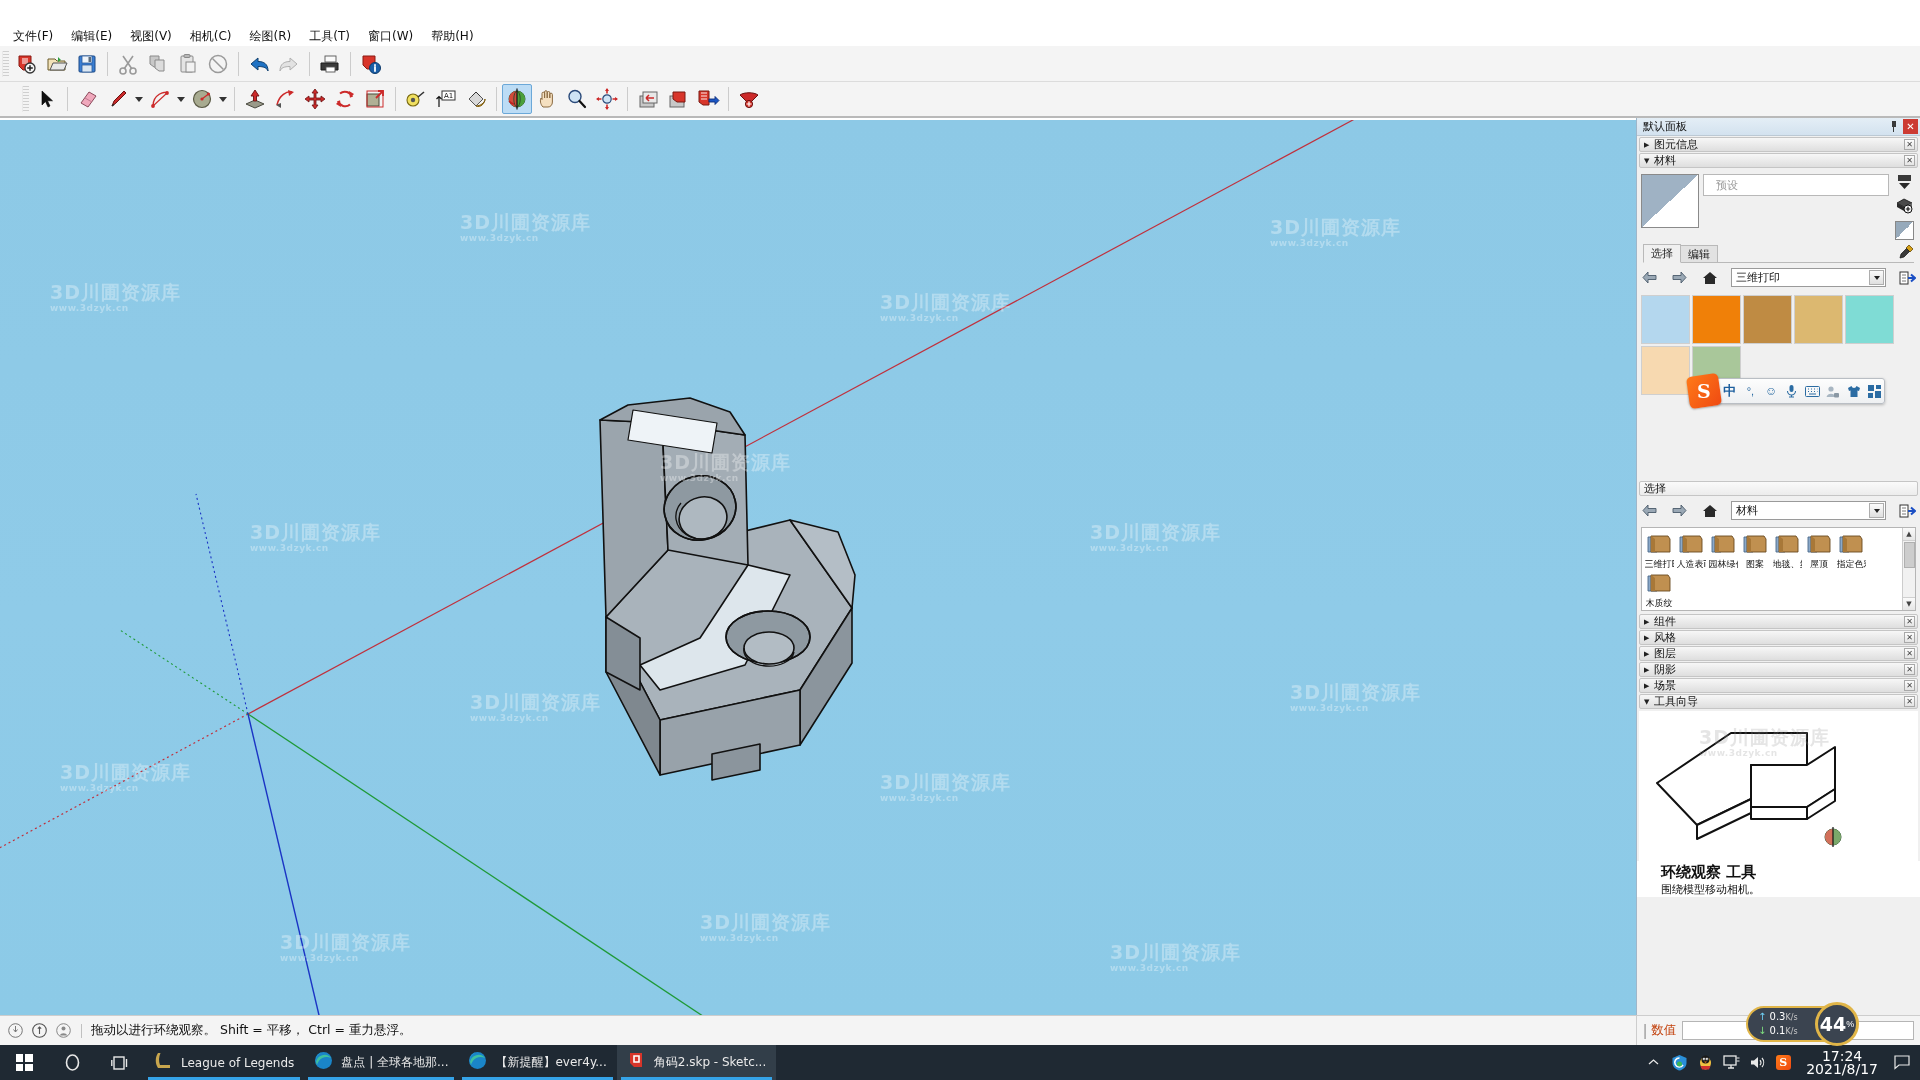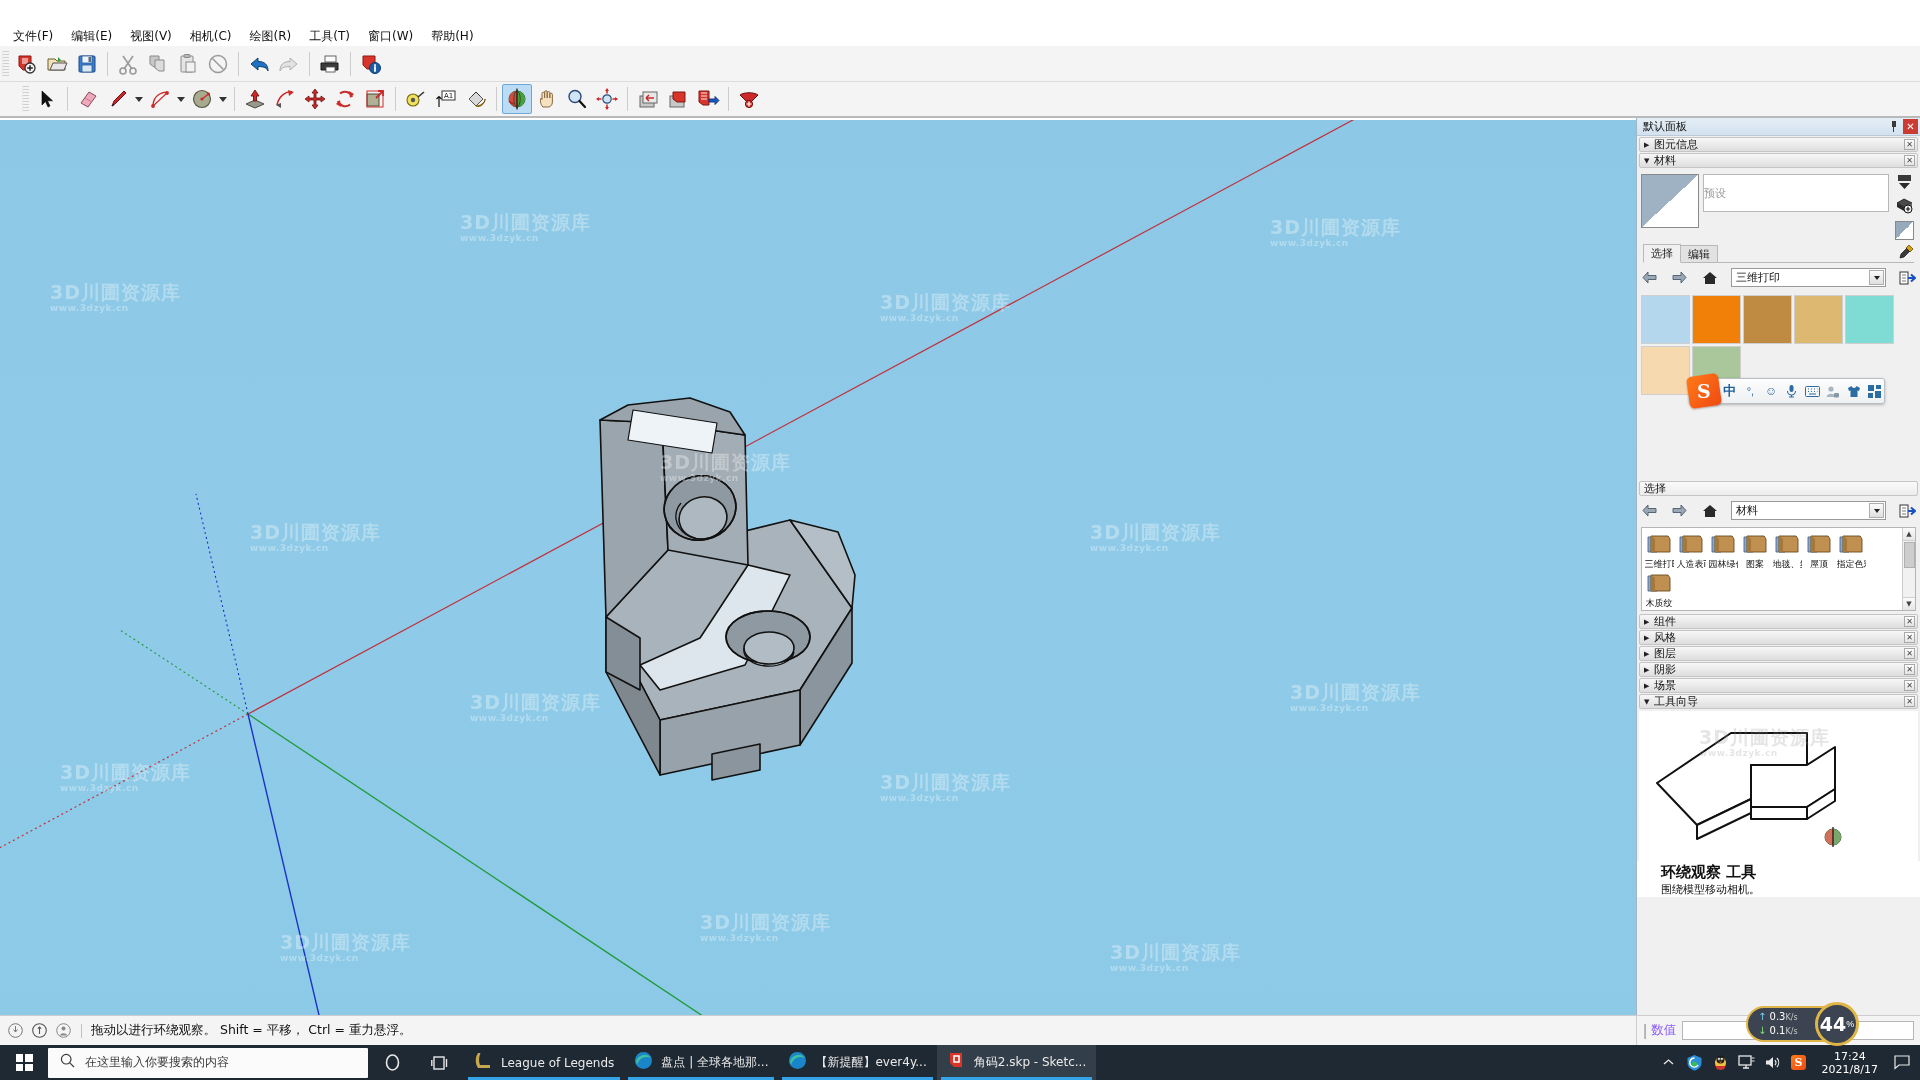--- a/index.html
+++ b/index.html
@@ -135,22 +135,22 @@
     font-size:8px; color:#444; display:flex;align-items:center;justify-content:center;
   }
   .sec-body { background:#f0f0f0; }
 
   .mat-top { display:flex; padding:6px 4px 2px 4px; }
   .mat-preview {
     width:58px;height:54px;border:1px solid #8a8a8a; background:#fff;
     background-image: linear-gradient(to bottom right, #9fb2c4 0 50%, #ffffff 50% 100%);
   }
   .mat-nameinput {
-    flex:1; margin-left:4px; height:38px; background:#fff; border:1px solid #b8b8b8;
-    font-size:11px; color:#9a9a9a; display:flex;align-items:center;padding-left:0;
+    flex:1; margin-left:4px; height:22px; background:#fff; border:1px solid #b8b8b8;
+    font-size:11px; color:#9a9a9a; display:flex;align-items:center;padding-left:12px;
   }
   .mat-side { width:24px; margin-left:3px; display:flex;flex-direction:column;align-items:center;gap:3px;}
 
   .mat-tabs { display:flex; align-items:flex-end; margin: 4px 0 0 6px; height:17px; position:relative;}
   .mat-tab {
     font-size:11px; padding: 1px 7px; border:1px solid #b9b9b9; border-bottom:none;
     background:#e2e2e2; color:#222; margin-right:-1px;
   }
   .mat-tab.sel { background:#f0f0f0; border-bottom:1px solid #f0f0f0; position:relative; z-index:2;}
   .tab-rule { position:absolute; left:0; right:6px; bottom:0; height:1px; background:#b9b9b9; }
@@ -204,21 +204,21 @@
     background:#f4f4f4; border-top:1px solid #cdcdcd; display:flex; align-items:center;
   }
   .sb-icon { width:16px;height:16px;margin-left:8px; color:#777; }
   .sb-sep { width:1px;height:14px;background:#c0c0c0;margin:0 9px;}
   .sb-text { font-size:12.5px; color:#111; font-family:"DejaVu Sans","Liberation Sans",sans-serif;}
   .vcb {
     position:absolute; right:0; top:1015px; width:284px; height:30px;
     background:#f4f4f4; border-top:1px solid #cdcdcd; border-left:1px solid #cdcdcd;
     display:flex; align-items:center; padding-left:6px;
   }
-  .vcb .lbl { font-size:12.5px; color:#8b5cf6; margin-right:6px; }
+  .vcb .lbl { font-size:12.5px; color:#c2410c; margin-right:6px; }
   .vcb .field { flex:1; height:19px; background:#fff; border:1px solid #b5b5b5; margin-right:6px;}
 
   
   .taskbar {
     position:absolute; left:0; top:1045px; width:1920px; height:35px;
     background:#1f2933; display:flex; align-items:center;
   }
   .start-btn { width:48px;height:35px; display:flex;align-items:center;justify-content:center;}
   .win-logo { width:17px;height:17px; display:grid; grid-template-columns:1fr 1fr; grid-template-rows:1fr 1fr; gap:2px;}
   .win-logo span{ background:#ffffff; display:block; }
@@ -236,21 +236,21 @@
   .tb-task .tlabel {
     font-size:12px; color:#eaeaea; margin-left:8px; white-space:nowrap;
     overflow:hidden; text-overflow:ellipsis; font-family:"DejaVu Sans",sans-serif;
   }
   .tb-task.running::after {
     content:""; position:absolute; left:4px; right:4px; bottom:0; height:3px; background:#35a3e8;
   }
   .tb-task.active { background:#323e49; }
   .tray-area { margin-left:auto; display:flex; align-items:center; height:35px; padding-right:4px;}
   .tray-ico { width:26px;height:35px; display:flex;align-items:center;justify-content:center;}
-  .clock { color:#fff; font-size:11px; text-align:center; line-height:13px; padding:0 10px; font-family:"DejaVu Sans",sans-serif;}
+  .clock { color:#fff; font-size:14px; text-align:center; line-height:13px; padding:0 10px; font-family:"DejaVu Sans",sans-serif;}
   .notif { width:28px;height:35px;display:flex;align-items:center;justify-content:center;}
 
   
   .ime-bar {
     position:absolute; left:1689px; top:378px; width:196px; height:26px;
     background:linear-gradient(#fdfdfd,#eef0f2); border:1px solid #b9bec4; border-radius:3px;
     display:flex; align-items:center; gap:1px; padding-left:30px; z-index:40;
     box-shadow:0 1px 3px rgba(0,0,0,.25);
   }
   .ime-logo {
@@ -991,29 +991,20 @@
 
   <div class="taskbar">
     <div class="start-btn">
       <span class="win-logo">
           <span></span>
           <span></span>
           <span></span>
           <span></span>
         </span>
     </div>
-    <div class="tb-search">
-      <span class="mag">
-        <svg width="15" height="15" viewBox="0 0 15 15">
-            <circle cx="6.2" cy="6.2" r="4.8" fill="none" stroke="#3b3b3b" stroke-width="1.2"></circle>
-            <path d="M9.8 9.8 L14 14" stroke="#3b3b3b" stroke-width="1.2"></path>
-          </svg>
-      </span>
-      <span class="ph">在这里输入你要搜索的内容</span>
-    </div>
     <div class="tb-icon-btn">
       <svg width="19" height="19" viewBox="0 0 19 19">
           <ellipse cx="9.5" cy="9.5" rx="6" ry="7.5" fill="none" stroke="#e8e8e8" stroke-width="1.6"></ellipse>
         </svg>
     </div>
     <div class="tb-icon-btn">
       <svg width="19" height="16" viewBox="0 0 19 16">
         <rect x="3" y="2" width="10" height="12" fill="none" stroke="#e8e8e8" stroke-width="1.4"></rect>
         <path d="M15.5 4 L15.5 12 M0.8 5 L0.8 11" stroke="#e8e8e8" stroke-width="1.4"></path>
       </svg>

